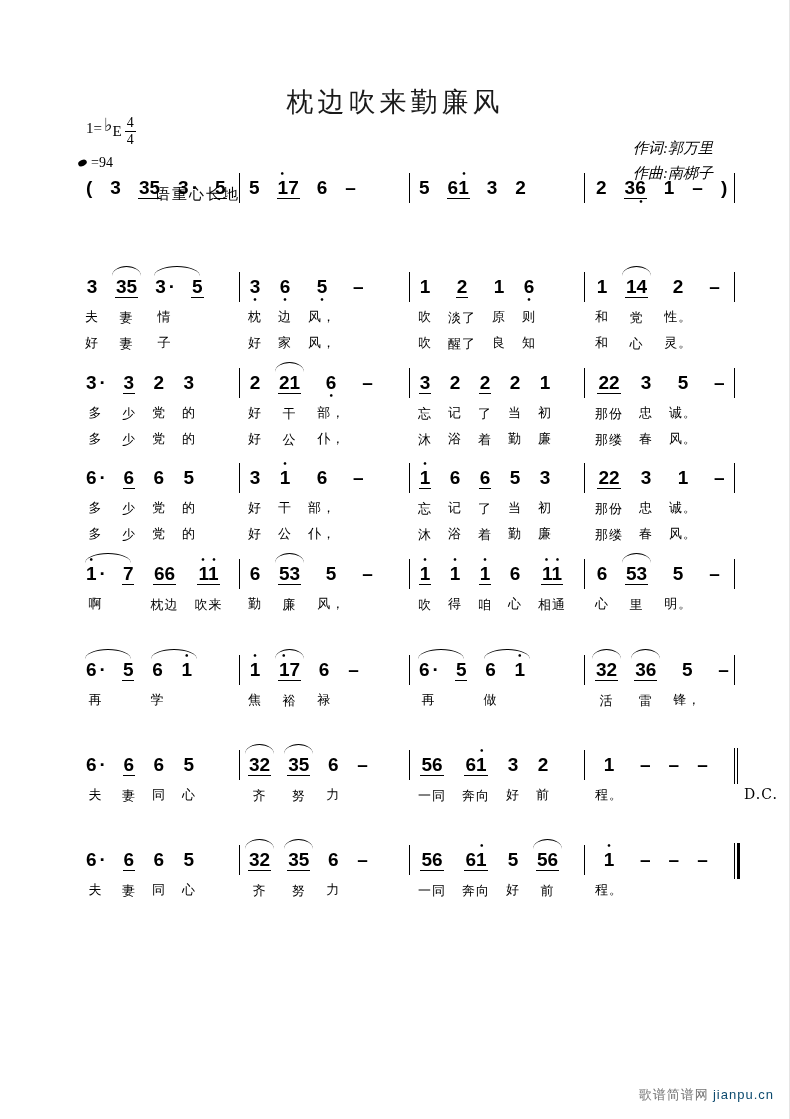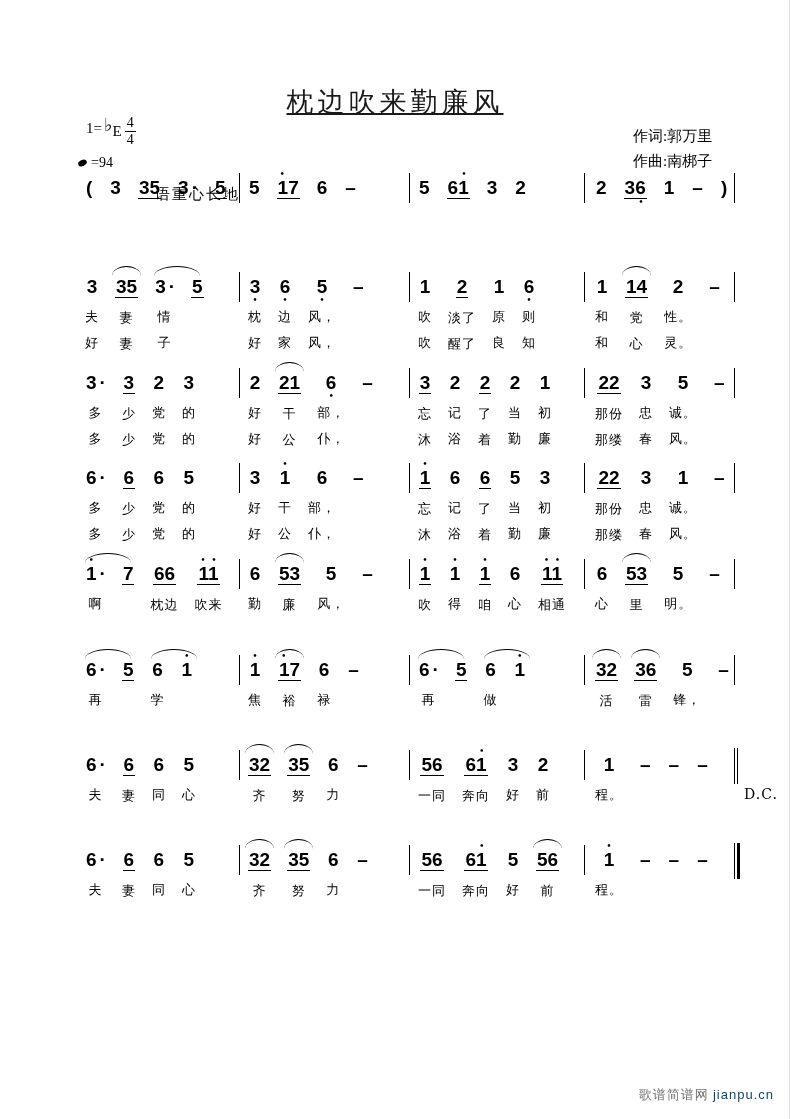--- a/index.html
+++ b/index.html
@@ -1,33 +1,33 @@
 <!DOCTYPE html>
 <html><head>
 <meta charset="utf-8">
 <style>
   html,body{margin:0;padding:0;background:#fff;}
   body{width:790px;height:1119px;position:relative;overflow:hidden;
        font-family:"Liberation Serif", serif;color:#000;}
   .page-edge{position:absolute;inset:0;border-right:1px solid #e5e5e5;pointer-events:none;}
   .title{position:absolute;top:84px;left:0;width:100%;text-align:center;
-         font-size:27px;letter-spacing:4px;color:#1a1a1a;text-decoration:underline;}
+         font-size:27px;letter-spacing:4px;color:#1a1a1a;}
   
   .keyline{position:absolute;left:86px;top:120px;display:flex;align-items:flex-start;
            font-size:15px;}
   .flat{font-size:18px;margin:-6px 0 0 2px;}
   .keyE{margin-top:3px;}
   .frac{display:inline-flex;flex-direction:column;align-items:center;margin-left:3px;
         font-size:14px;line-height:14px;margin-top:-4px;}
   .fracline{width:11px;height:1px;background:#000;margin:1px 0;}
   .tempoline{position:absolute;left:78px;top:155px;display:flex;align-items:center;font-size:14px;}
   .notehead{width:9px;height:6px;background:#000;border-radius:50%;transform:rotate(-25deg);
             margin-right:4px;display:inline-block;}
   .expression{position:absolute;left:155px;top:151px;font-size:15px;letter-spacing:2px;margin-top:34px;}
-  .credits{position:absolute;left:633px;top:124px;font-size:15px;line-height:25px;}
+  .credits{position:absolute;left:633px;top:136px;font-size:15px;line-height:25px;font-style:italic;}
   
   #score{position:absolute;left:0;top:0;width:790px;height:1119px;}
   .sys{position:absolute;left:85px;display:flex;align-items:flex-start;}
   .meas{display:flex;gap:16px;box-sizing:border-box;align-items:flex-start;}
   .m0{width:154px;}
   .m1{width:169px;padding-left:8px;}
   .m2{width:174px;padding-left:8px;}
   .m3{width:149px;padding-left:10px;}
   .bar{width:1px;background:#000;height:30px;margin-top:2px;flex:none;}
   .endbar{display:flex;gap:2px;margin-top:0;flex:none;}

